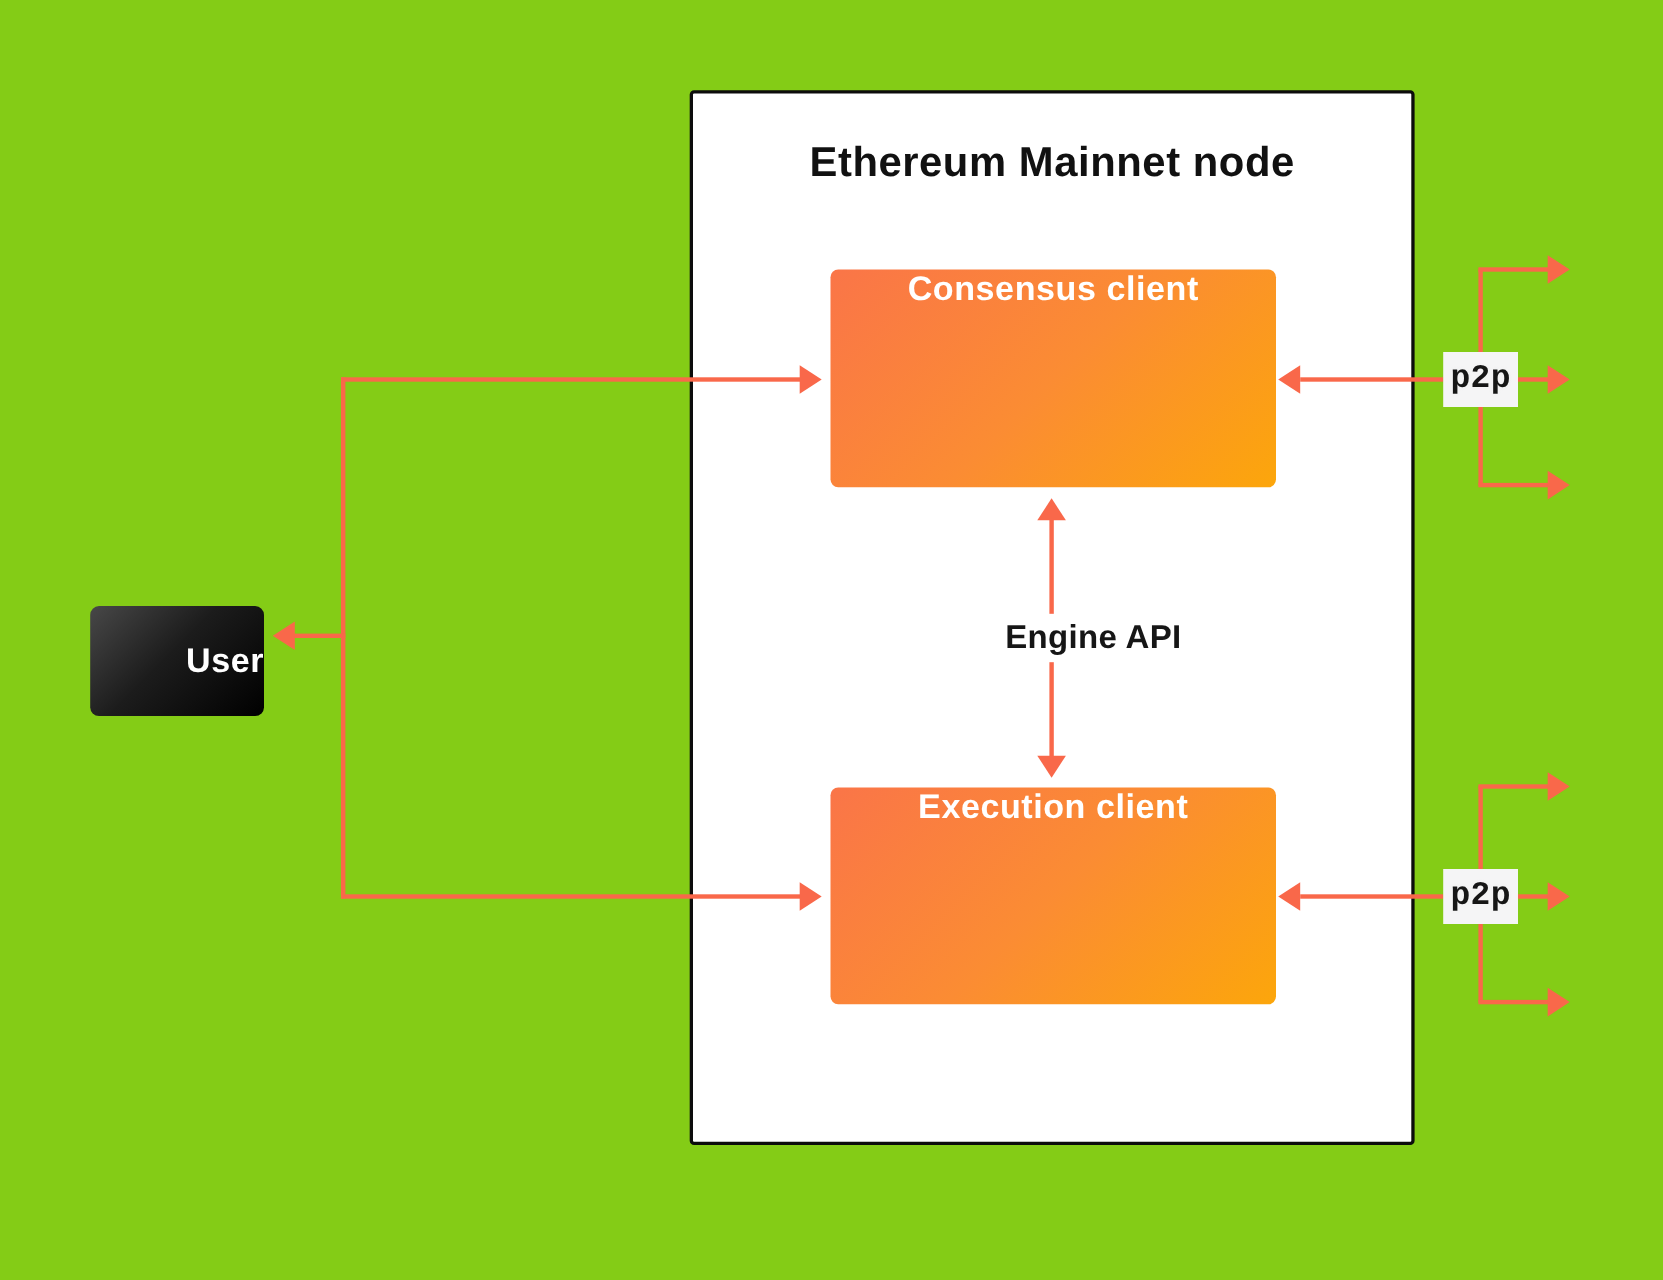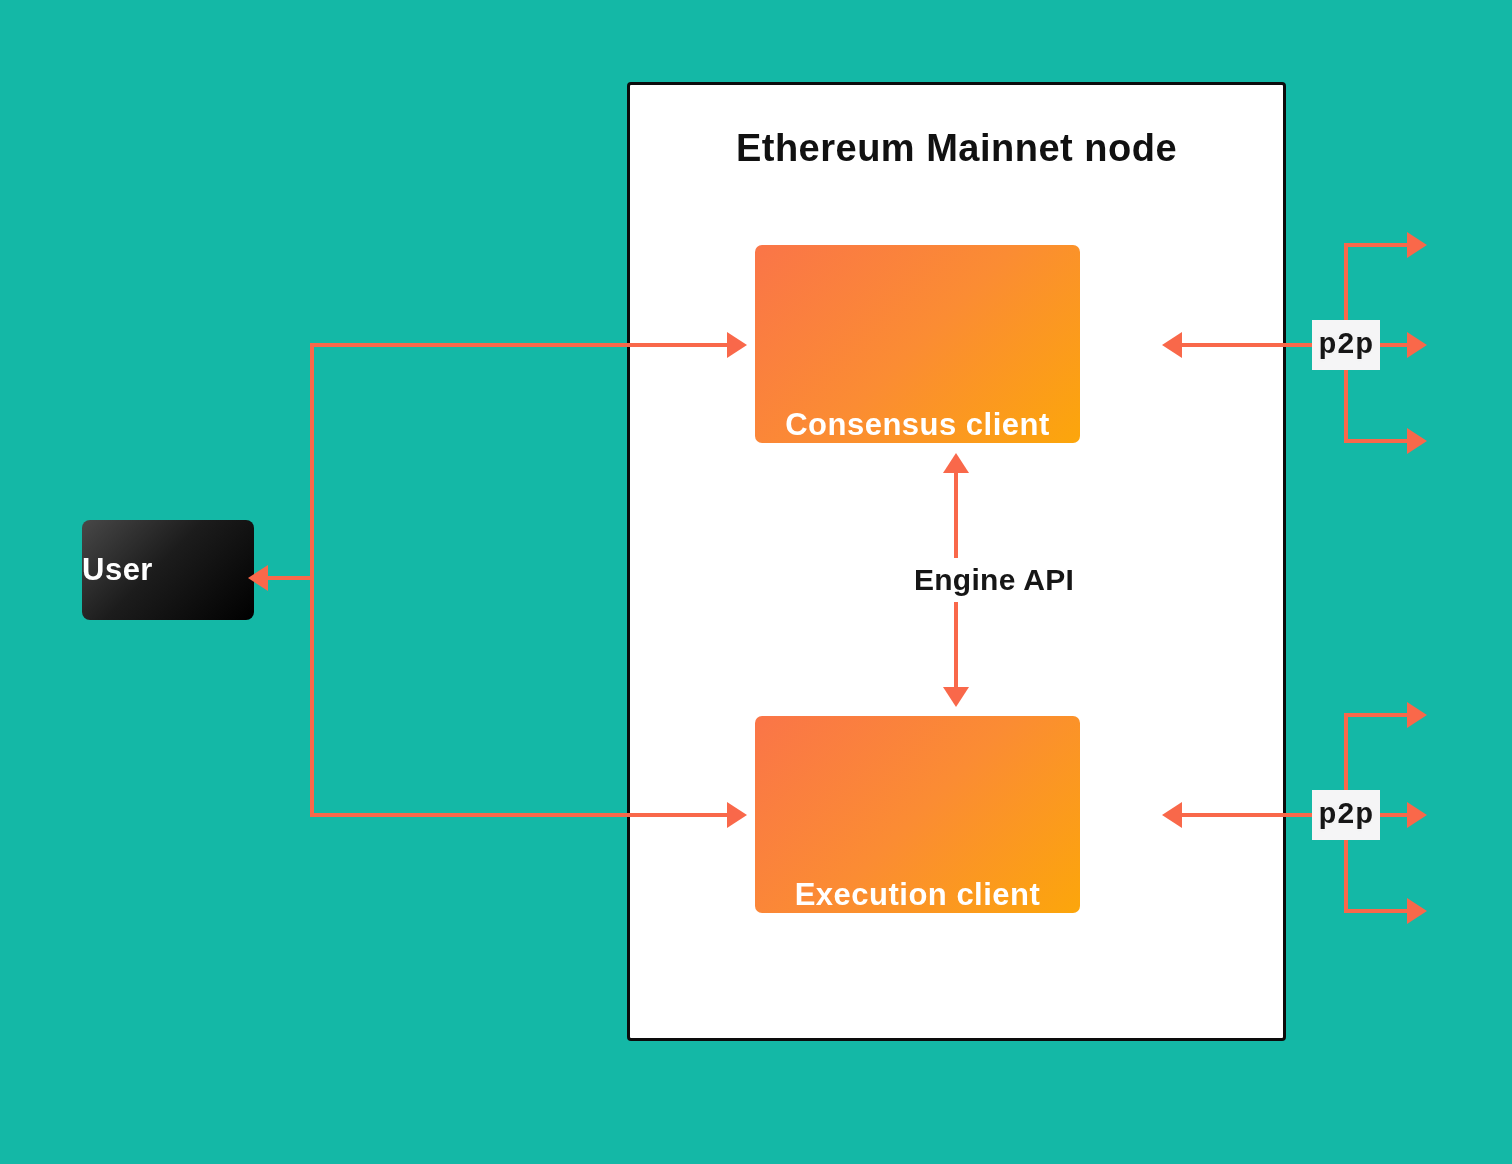--- a/index.html
+++ b/index.html
@@ -6,21 +6,21 @@
   html, body { width: 1512px; height: 1164px; }
   body {
     font-family: "Liberation Sans", "DejaVu Sans", sans-serif;
     background: #f5f5f6;
     overflow: hidden;
   }
   .canvas {
     position: relative;
     width: 1512px;
     height: 1164px;
-    background: #14b8a6;
+    background: #84cc16;
   }
 
   
   .node-box {
     position: absolute;
     left: 627px; top: 82px;
     width: 659px; height: 959px;
     background: #ffffff;
     border: 3px solid #0c0c0c;
     border-radius: 4px;
@@ -33,47 +33,47 @@
     font-size: 38px;
     font-weight: 700;
     line-height: 46px;
     color: #111111;
     letter-spacing: 0.5px;
   }
 
   
   .client-box {
     position: absolute;
-    width: 325px;
+    width: 405px;
     background: linear-gradient(135deg, #fa7548 0%, #fb8c33 50%, #fca60b 100%);
     border-radius: 7px;
     display: flex;
-    align-items: flex-end;
+    align-items: flex-start;
     justify-content: center;
     z-index: 2;
   }
   .client-box span {
     color: #ffffff;
     font-size: 31px;
     font-weight: 700;
     letter-spacing: 0.5px;
   }
   .consensus { left: 755px; top: 245px; height: 198px; }
   .execution { left: 755px; top: 716px; height: 197px; }
 
   
   .user-box {
     position: absolute;
-    left: 82px; top: 520px;
-    width: 172px; height: 100px;
+    left: 82px; top: 551px;
+    width: 158px; height: 100px;
     background: linear-gradient(135deg, #484848 0%, #1c1c1c 45%, #000000 100%);
     border-radius: 8px;
     display: flex;
     align-items: center;
-    justify-content: flex-start;
+    justify-content: flex-end;
     z-index: 2;
   }
   .user-box span {
     color: #ffffff;
     font-size: 31px;
     font-weight: 700;
     letter-spacing: 0.5px;
   }
 
   

